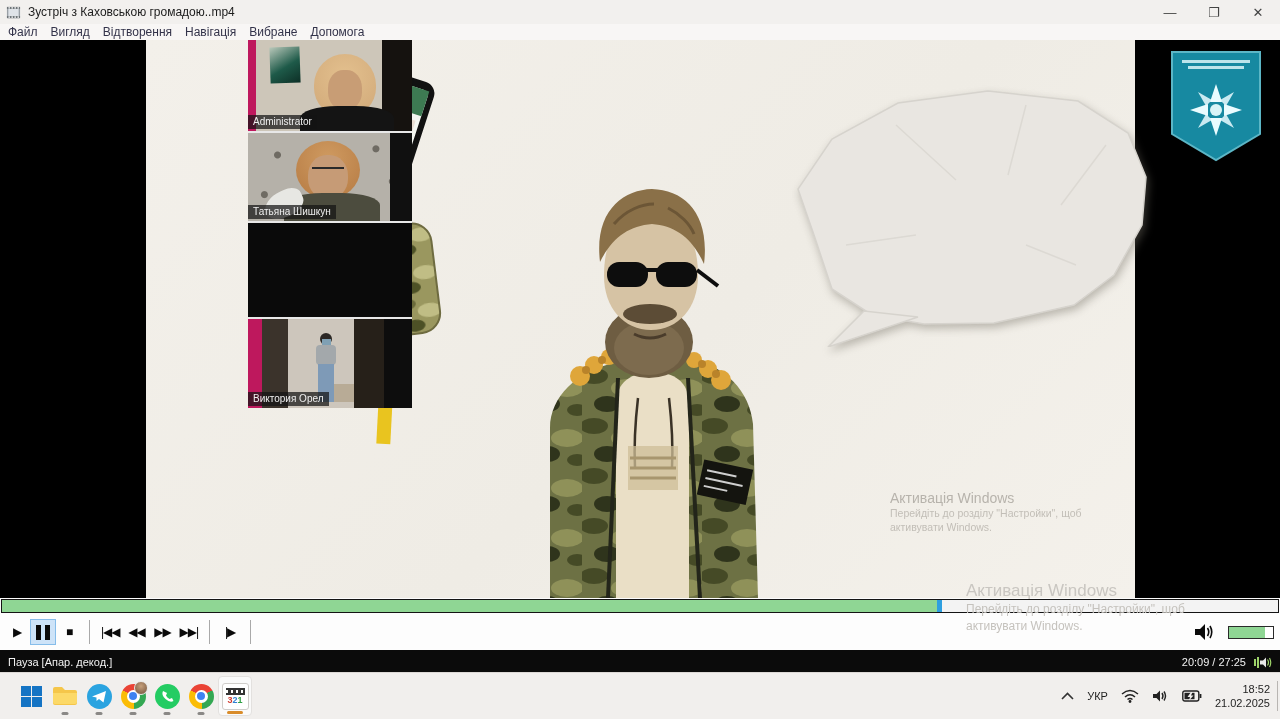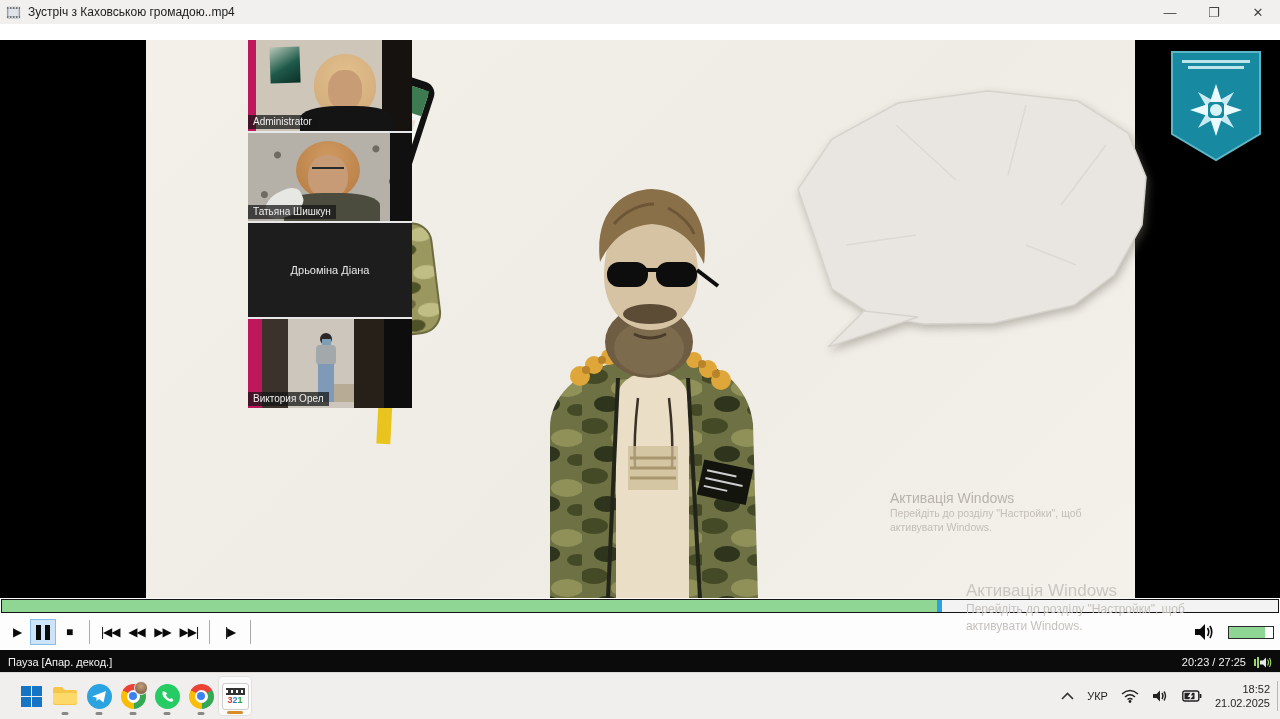--- a/index.html
+++ b/index.html
@@ -181,20 +181,28 @@
         <rect x="12.2" y="12.2" width="1.6" height="1.4" fill="#fff"></rect>
     </svg>
     <span class="title-text">Зустріч з Каховською громадою..mp4</span>
     <div class="win-controls">
       <div class="win-btn">—</div>
       <div class="win-btn">❐</div>
       <div class="win-btn">✕</div>
     </div>
   </div>
 
+  <div class="menubar">
+    <span class="menu-item">Файл</span>
+    <span class="menu-item">Вигляд</span>
+    <span class="menu-item">Відтворення</span>
+    <span class="menu-item">Навігація</span>
+    <span class="menu-item">Вибране</span>
+    <span class="menu-item">Допомога</span>
+  </div>
 
   <div class="video-area">
     <div class="slide">
 
       <svg class="phone" width="80" height="168" viewBox="0 0 80 168">
         <rect x="2" y="2" width="76" height="164" rx="12" fill="#111"></rect>
         <rect x="8" y="10" width="64" height="148" rx="6" fill="#f4f6f1"></rect>
         <rect x="8" y="10" width="64" height="26" fill="#3d7a52"></rect>
         <rect x="26" y="4" width="28" height="7" rx="3.5" fill="#111"></rect>
         <rect x="12" y="42" width="56" height="34" fill="#e8ddd2"></rect>
@@ -328,23 +336,20 @@
         <div class="s2-wall"></div>
         <div class="s2-dark"></div>
         <div class="s2-hair"></div>
         <div class="s2-face"></div>
         <div class="s2-glasses"></div>
         <div class="s2-body"></div>
         <div class="s2-feather"></div>
         <span class="name-tag">Татьяна Шишкун</span>
       </div>
       <div class="divider" style="top:181px"></div>
-      <div class="cell cell3">
-        <span class="cell3-name">Дрьоміна Діана</span>
-      </div>
       <div class="divider" style="top:277px"></div>
       <div class="cell cell4">
         <div class="s4-wall"></div>
         <div class="s4-door"></div>
         <div class="s4-ward"></div>
         <div class="s4-darkr"></div>
         <div class="s4-bed"></div>
         <div class="s4-head"></div>
         <div class="s4-mask"></div>
         <div class="s4-top"></div>
@@ -391,21 +396,21 @@
 
   <div class="wm2">
     <div class="wm-title">Активація Windows</div>
     <div class="wm-line">Перейдіть до розділу "Настройки", щоб</div>
     <div class="wm-line">активувати Windows.</div>
   </div>
 
   <div class="statusbar">
     <span>Пауза [Апар. декод.]</span>
     <div class="status-right">
-      <span>20:23 / 27:25</span>
+      <span>20:09 / 27:25</span>
       <svg width="18" height="13" viewBox="0 0 18 13">
         <rect x="0" y="3" width="2" height="7" fill="#9ed36a"></rect>
         <rect x="3" y="1" width="2" height="11" fill="#9ed36a"></rect>
         <polygon points="6,4.5 9,4.5 12,1.5 12,11.5 9,8.5 6,8.5" fill="#e8e8e8"></polygon>
         <path d="M13.5,3.5 Q15.5,6.5 13.5,9.5 M15.5,2 Q18,6.5 15.5,11" stroke="#9ed36a" stroke-width="1.2" fill="none"></path>
       </svg>
     </div>
   </div>
 
   <div class="taskbar">

